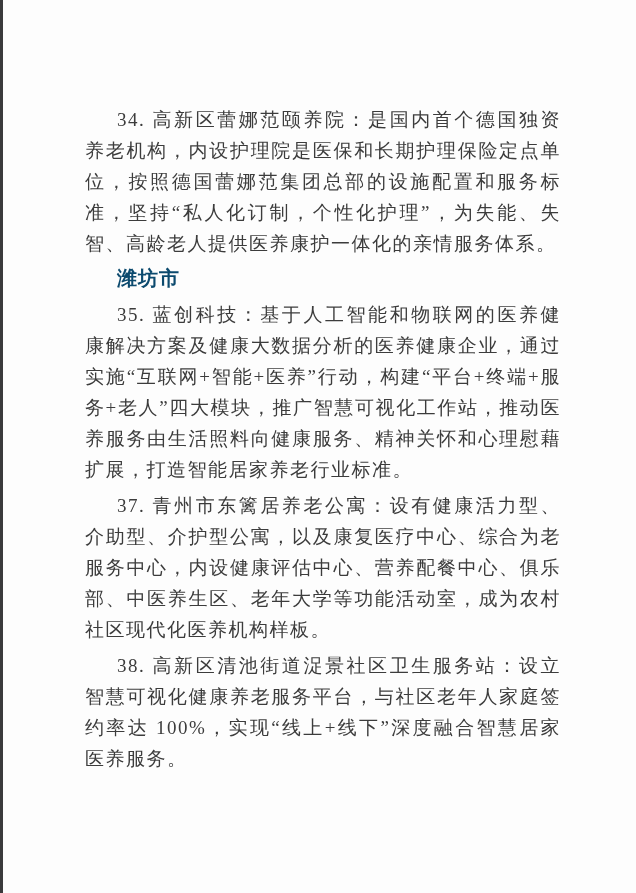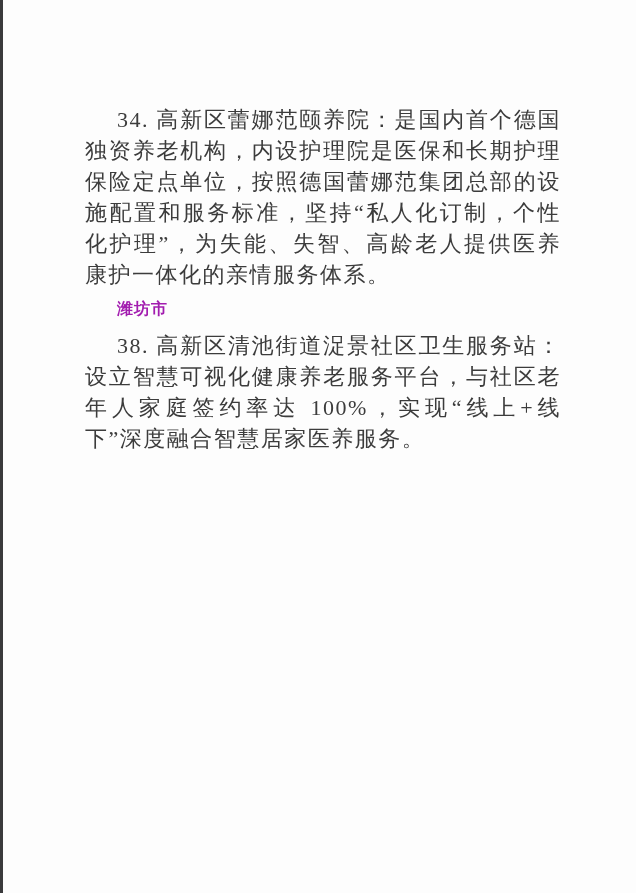--- a/index.html
+++ b/index.html
@@ -25,43 +25,45 @@
   }
   .content {
     position: absolute;
     left: 85px;
     top: 104px;
     width: 476px;
     color: #3c3c3c;
   }
   .para {
     margin: 0 0 5px 0;
-    font-size: 22px;
+    font-size: 19px;
     line-height: 31px;
     letter-spacing: 1.5px;
     text-align: justify;
     text-align-last: left;
     text-indent: 32px;
     color: #3c3c3c;
   }
   .city-heading {
     margin: 7px 0 9px 0;
     padding-left: 32px;
     font-family: "Liberation Sans", sans-serif;
     font-weight: 700;
-    font-size: 16px;
+    font-size: 20px;
     line-height: 24px;
     letter-spacing: 1px;
-    color: #a21caf;
+    color: #0c4a6e;
   }
 </style>
 </head>
 <body>
 
 <div class="page">
   <div class="left-edge"></div>
   <div class="content">
     <p class="para">34. 高新区蕾娜范颐养院：是国内首个德国独资养老机构，内设护理院是医保和长期护理保险定点单位，按照德国蕾娜范集团总部的设施配置和服务标准，坚持“私人化订制，个性化护理”，为失能、失智、高龄老人提供医养康护一体化的亲情服务体系。</p>
     <h2 class="city-heading">潍坊市</h2>
+    <p class="para">35. 蓝创科技：基于人工智能和物联网的医养健康解决方案及健康大数据分析的医养健康企业，通过实施“互联网+智能+医养”行动，构建“平台+终端+服务+老人”四大模块，推广智慧可视化工作站，推动医养服务由生活照料向健康服务、精神关怀和心理慰藉扩展，打造智能居家养老行业标准。</p>
+    <p class="para">37. 青州市东篱居养老公寓：设有健康活力型、介助型、介护型公寓，以及康复医疗中心、综合为老服务中心，内设健康评估中心、营养配餐中心、俱乐部、中医养生区、老年大学等功能活动室，成为农村社区现代化医养机构样板。</p>
     <p class="para">38. 高新区清池街道浞景社区卫生服务站：设立智慧可视化健康养老服务平台，与社区老年人家庭签约率达 100%，实现“线上+线下”深度融合智慧居家医养服务。</p>
 
   </div>
 </div>
 
 </body></html>

